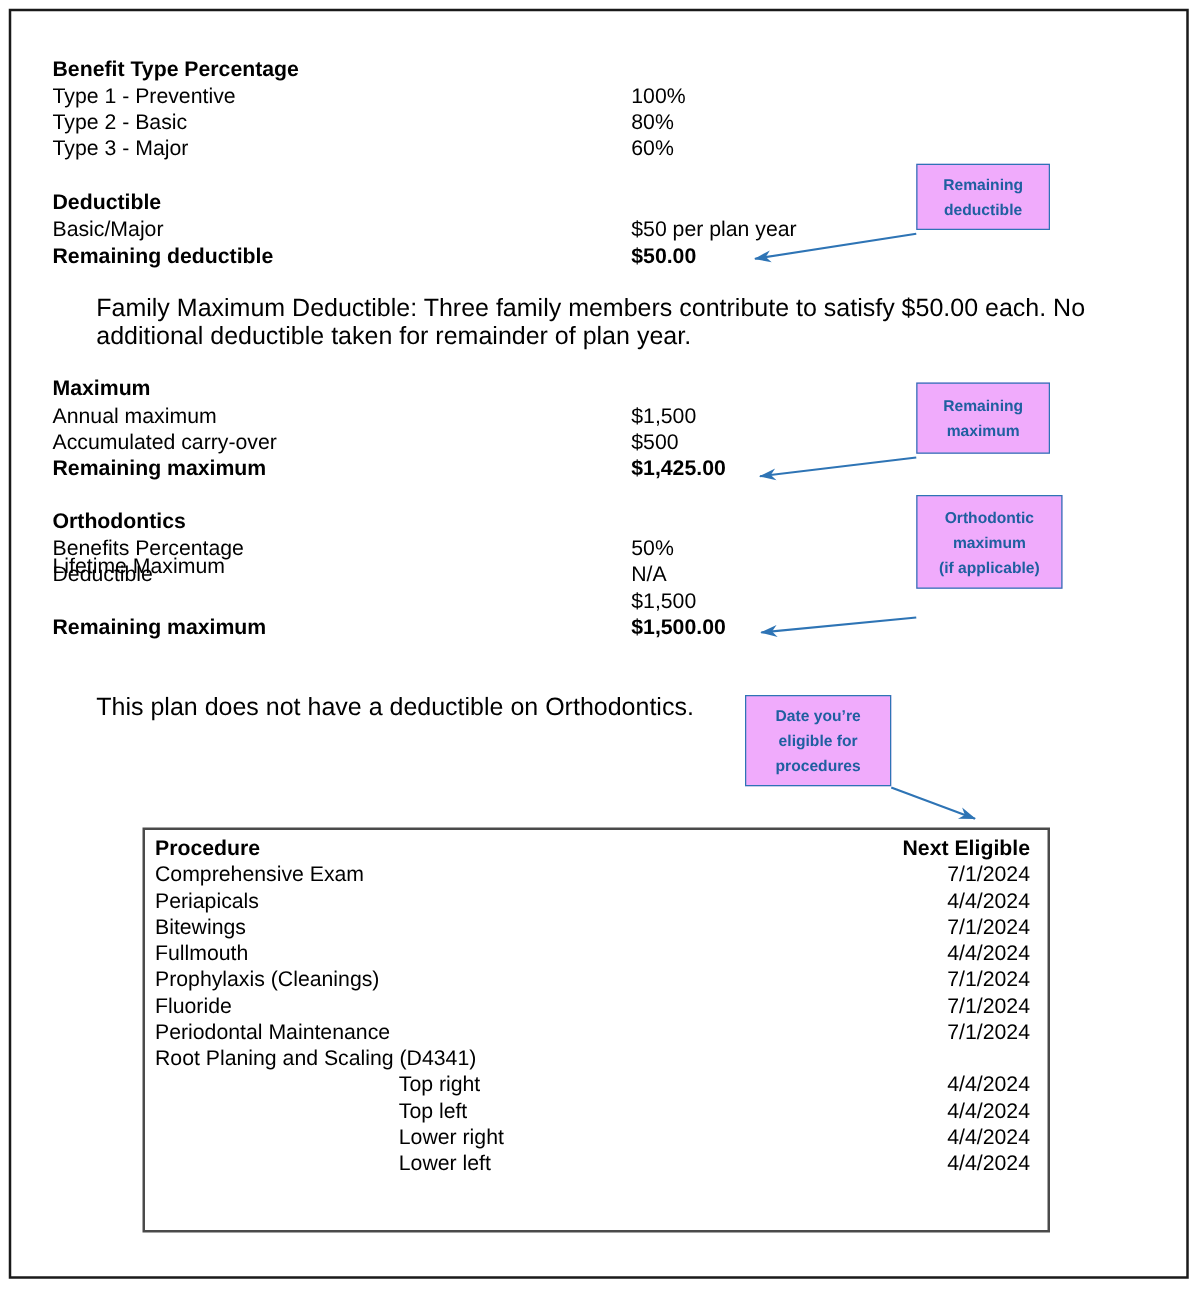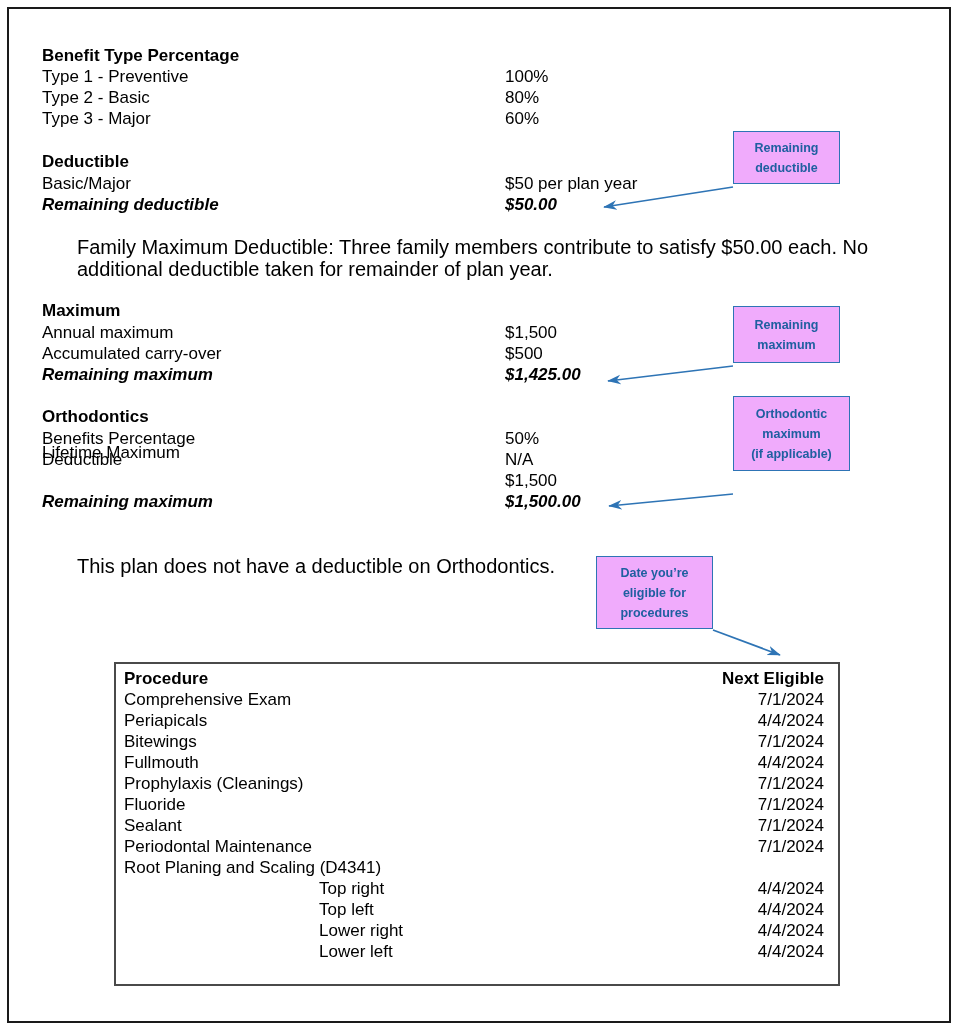--- a/index.html
+++ b/index.html
@@ -40,21 +40,20 @@
     font-size: 17px;
     line-height: 21px;
   }
   .label   { left: 42px; }
   .value   { left: 505px; }
   .section-head {
     font-weight: bold;
   }
   .bold-ital {
     font-weight: bold;
-    font-style: italic;
   }
   .para {
     position: absolute;
     left: 77px;
     width: 845px;
     font-size: 20px;
     line-height: 22px;
   }
 
   
@@ -230,24 +229,20 @@
           </tr>
           <tr>
             <td class="c-proc">Prophylaxis (Cleanings)</td>
             <td class="c-date">7/1/2024</td>
           </tr>
           <tr>
             <td class="c-proc">Fluoride</td>
             <td class="c-date">7/1/2024</td>
           </tr>
           <tr>
-            <td class="c-proc">Sealant</td>
-            <td class="c-date">7/1/2024</td>
-          </tr>
-          <tr>
             <td class="c-proc">Periodontal Maintenance</td>
             <td class="c-date">7/1/2024</td>
           </tr>
           <tr>
             <td class="c-proc">Root Planing and Scaling (D4341)</td>
             <td class="c-date"></td>
           </tr>
           <tr>
             <td class="c-proc indent">Top right</td>
             <td class="c-date">4/4/2024</td>

